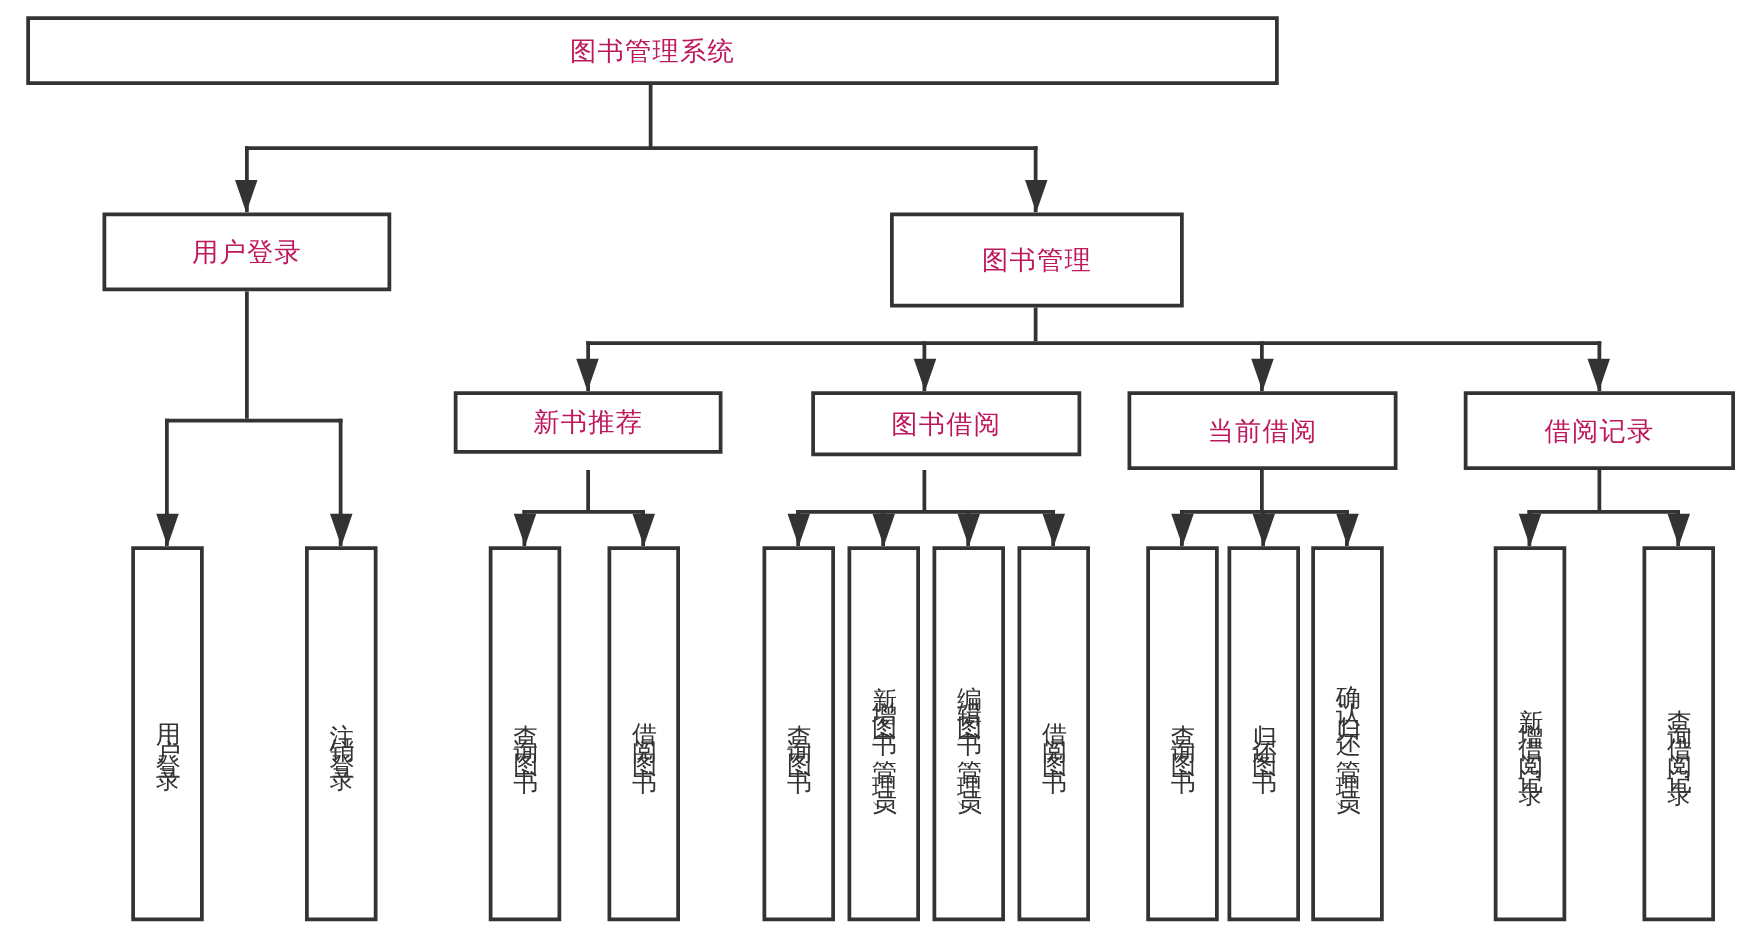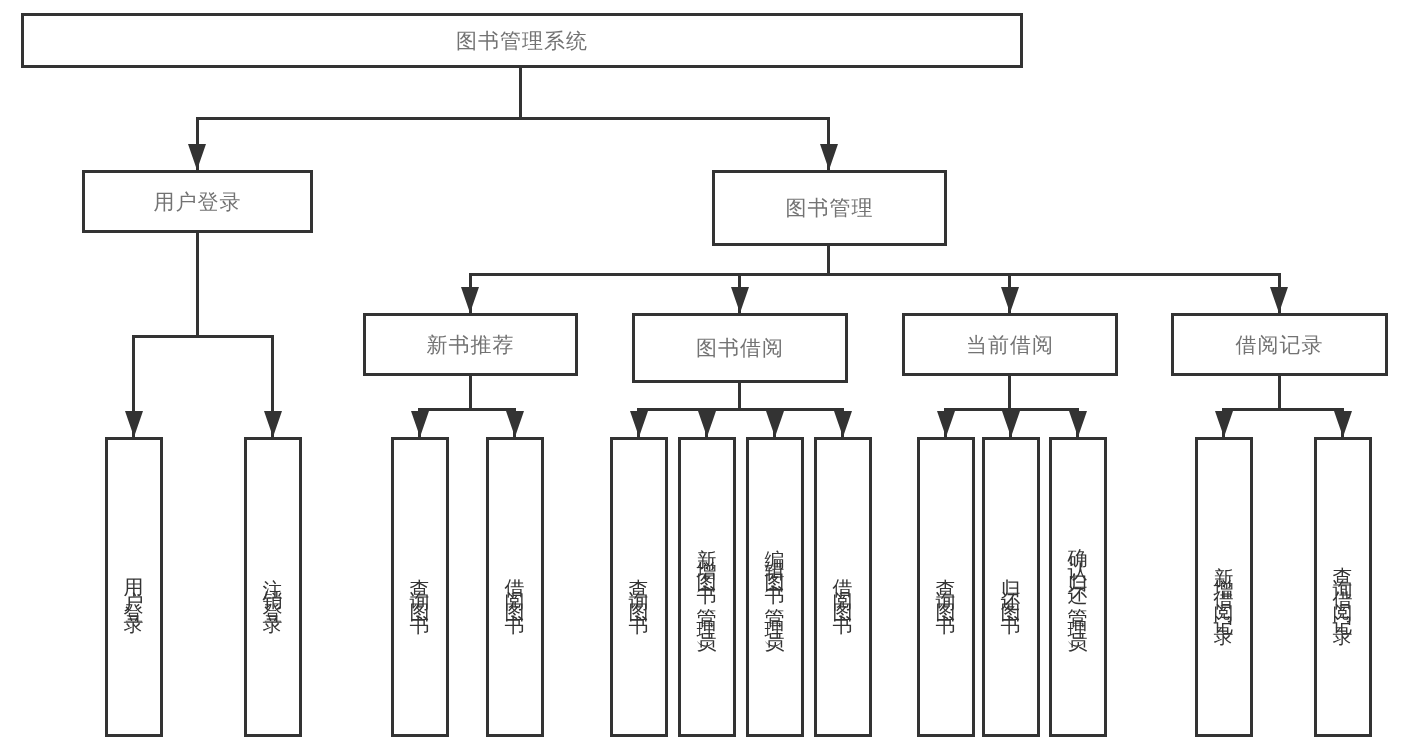--- a/index.html
+++ b/index.html
@@ -12,21 +12,21 @@
   }
   
   .node{
     position:absolute;
     box-sizing:border-box;
     background:#ffffff;
     border:3px solid #333333;
     display:flex;align-items:center;justify-content:center;
   }
   .hlabel{
-    color:#737373;
+    color:#be185d;
     font-size:21px;
     letter-spacing:1px;
     white-space:nowrap;
   }
   .leaf{top:437px;height:300px;width:58px;}
   .vlabel{
     writing-mode:vertical-rl;
     color:#333333;
     font-size:20px;
     line-height:1;
@@ -122,24 +122,24 @@
     <span class="hlabel">图书管理系统</span>
   </div>
 
   <div class="node" style="left:82px;top:170px;width:231px;height:63px">
     <span class="hlabel">用户登录</span>
   </div>
   <div class="node" style="left:712px;top:170px;width:235px;height:76px">
     <span class="hlabel">图书管理</span>
   </div>
 
-  <div class="node" style="left:363px;top:313px;width:215px;height:63px">
+  <div class="node" style="left:363px;top:313px;width:215px;height:50px">
     <span class="hlabel">新书推荐</span>
   </div>
-  <div class="node" style="left:632px;top:313px;width:216px;height:70px">
+  <div class="node" style="left:649px;top:313px;width:216px;height:52px">
     <span class="hlabel">图书借阅</span>
   </div>
   <div class="node" style="left:902px;top:313px;width:216px;height:63px">
     <span class="hlabel">当前借阅</span>
   </div>
   <div class="node" style="left:1171px;top:313px;width:217px;height:63px">
     <span class="hlabel">借阅记录</span>
   </div>
 
   <div class="node leaf" style="left:105px">

